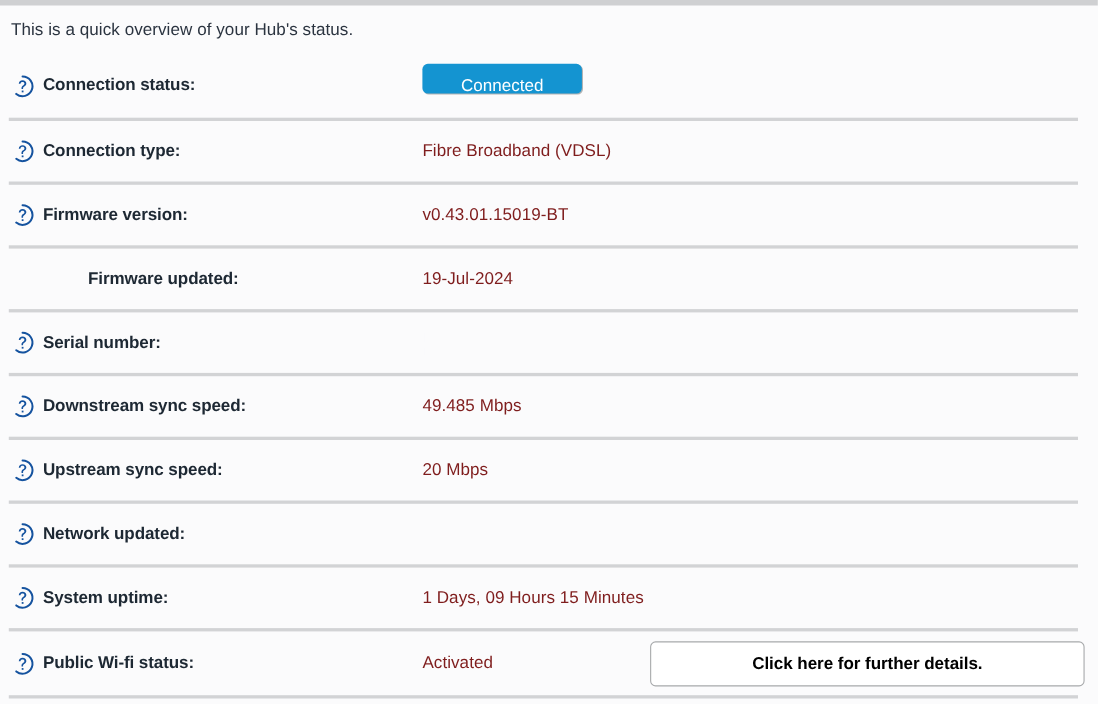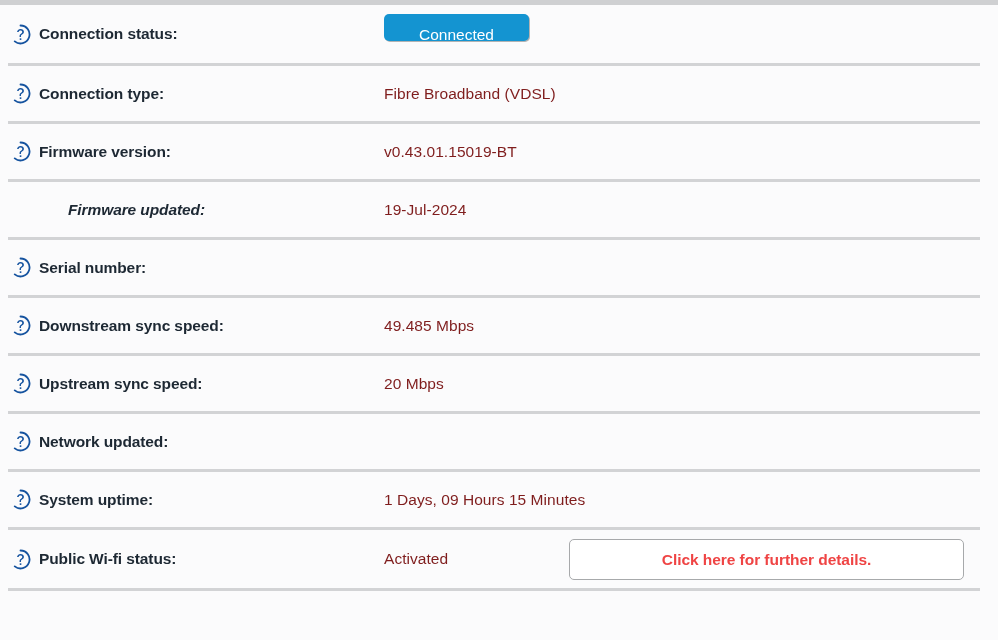--- a/index.html
+++ b/index.html
@@ -161,53 +161,53 @@
     line-height: 41px;
     text-align: center;
     cursor: pointer;
     padding: 0;
     box-shadow: 1px 1px 0 rgba(90,90,90,0.45);
   }
 
   
   .details-button {
     position: absolute;
-    right: 34px;
+    right: 12px;
     top: 9px;
     width: 395px;
     height: 41px;
     background: #ffffff;
     border: 1px solid #a7a9ab;
     border-radius: 5px;
-    color: #ef4444;
+    color: #000000;
     font-family: "Liberation Sans", sans-serif;
     font-size: 15.5px;
     font-weight: bold;
     line-height: 39px;
     text-align: center;
     cursor: pointer;
     padding: 0;
     letter-spacing: -0.05px;
   }
 
   
   .row.sub .row-label {
-    margin-left: 29px;
-    font-style: italic;
+    margin-left: 41px;
   }
 </style>
 </head>
 <body>
 
 <div id="page">
 
   <div class="top-edge"></div>
 
   <div class="content">
 
+    <div class="intro">This is a quick overview of your Hub's status.</div>
 
     <div class="rule" style="visibility:hidden;height:0;"></div>
 
     <div class="row tall">
       <svg class="help-icon" viewBox="0 0 22 22">
         <path d="M11 1.6 a9.4 9.4 0 1 1 -6.0 16.6" fill="none" stroke="#15539f" stroke-width="1.9" stroke-linecap="round"></path>
         <path d="M11 5.2 c2.2 0 3.6 1.3 3.6 3.0 c0 1.5 -0.9 2.2 -2.0 2.9 c-0.9 0.6 -1.1 1.0 -1.1 1.9 l0 0.5 l-1.5 0 l0 -0.8 c0 -1.2 0.4 -1.9 1.5 -2.6 c0.9 -0.6 1.3 -1.0 1.3 -1.8 c0 -0.9 -0.7 -1.5 -1.8 -1.5 c-1.1 0 -1.9 0.6 -2.0 1.7 l-1.6 0 c0.1 -1.9 1.5 -3.3 3.6 -3.3 z" fill="#15539f"></path>
         <rect x="10.2" y="15.0" width="1.7" height="1.7" fill="#15539f"></rect>
       </svg>
       <span class="row-label">Connection status:</span>

